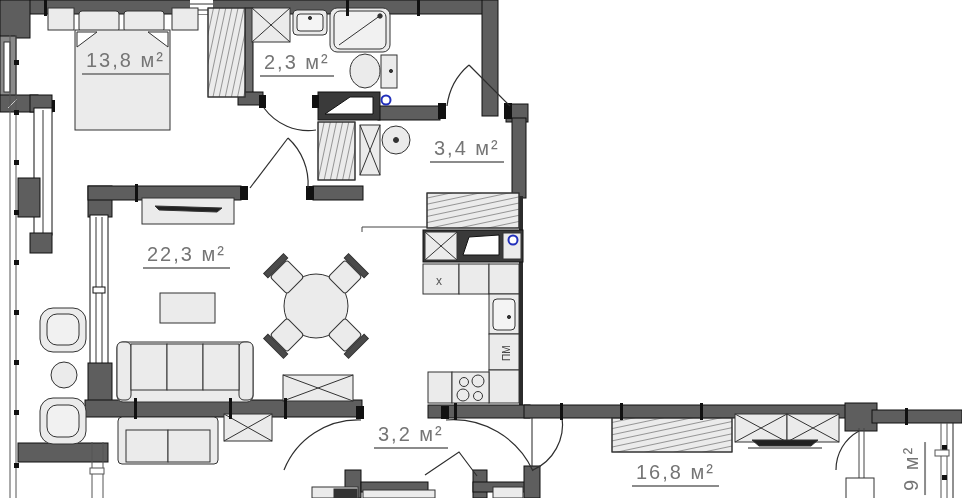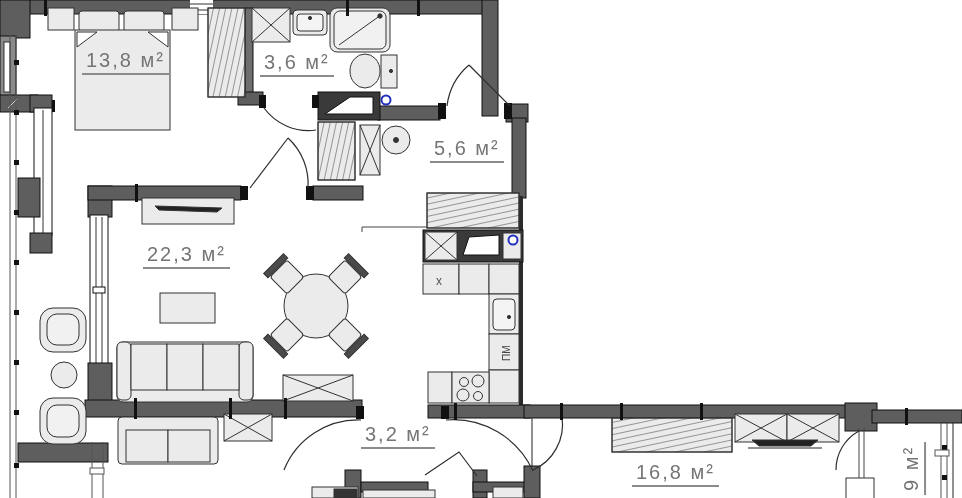--- a/index.html
+++ b/index.html
@@ -355,25 +355,25 @@
     <rect x="560" y="403" width="3" height="17"></rect>
     <rect x="620" y="403" width="3" height="17"></rect>
     <rect x="700" y="403" width="3" height="17"></rect>
     <rect x="905" y="408" width="3" height="17"></rect>
     <rect x="52" y="100" width="3" height="12"></rect>
   </g>
 </svg>
 
 <div class="room-label" style="left:82px;top:48px;text-align:center;">13,8 м²</div>
 
-<div class="room-label" style="left:260px;top:50px;">3,6 м²</div>
-
-<div class="room-label" style="left:430px;top:136px;">5,6 м²</div>
+<div class="room-label" style="left:260px;top:50px;">2,3 м²</div>
+
+<div class="room-label" style="left:430px;top:136px;">3,4 м²</div>
 
 <div class="room-label" style="left:143px;top:242px;">22,3 м²</div>
 
-<div class="room-label" style="left:361px;top:422px;">3,2 м²</div>
+<div class="room-label" style="left:374px;top:422px;">3,2 м²</div>
 
 <div class="room-label" style="left:632px;top:460px;text-align:right;">16,8 м²</div>
 
 <div class="room-label rot" style="left:886px;top:455px;">9 м²</div>
 
 </div>
 
 </body></html>

